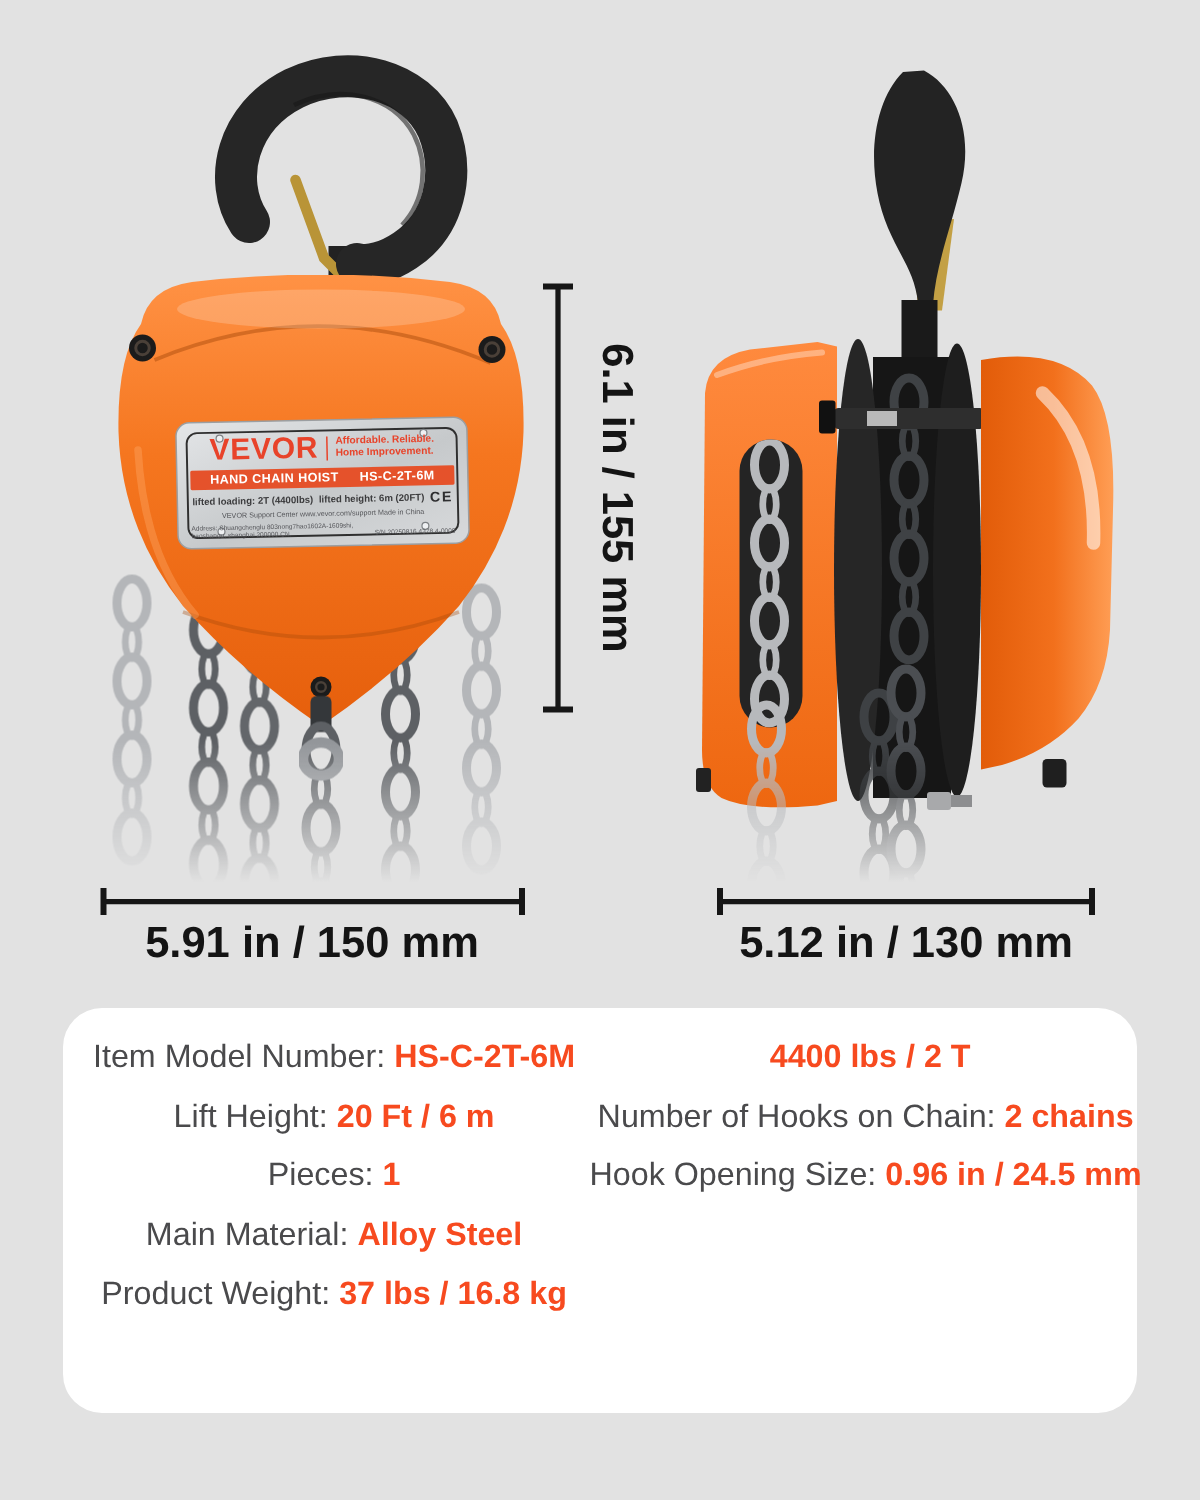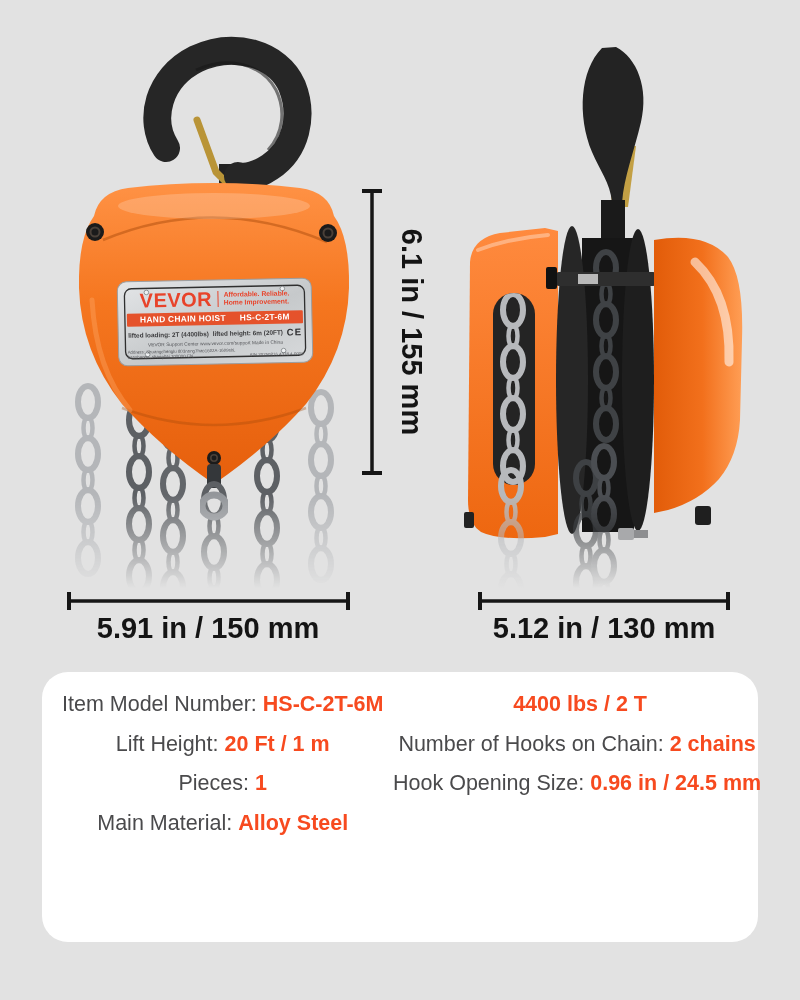--- a/index.html
+++ b/index.html
@@ -231,30 +231,34 @@
 </div>
 
 <div class="spec-card">
   <div class="spec-col left">
     <div class="spec-row">
       <span class="spec-label">Item Model Number:</span>
       <span class="spec-value">HS-C-2T-6M</span>
     </div>
     <div class="spec-row">
       <span class="spec-label">Lift Height:</span>
-      <span class="spec-value">20 Ft / 1 m</span>
+      <span class="spec-value">20 Ft / 6 m</span>
     </div>
     <div class="spec-row">
       <span class="spec-label">Pieces:</span>
       <span class="spec-value">1</span>
     </div>
     <div class="spec-row">
       <span class="spec-label">Main Material:</span>
       <span class="spec-value">Alloy Steel</span>
     </div>
+    <div class="spec-row">
+      <span class="spec-label">Product Weight:</span>
+      <span class="spec-value">37 lbs / 16.8 kg</span>
+    </div>
   </div>
   <div class="spec-col right">
     <div class="spec-row">
       <span class="spec-value">4400 lbs / 2 T</span>
     </div>
     <div class="spec-row">
       <span class="spec-label">Number of Hooks on Chain:</span>
       <span class="spec-value">2 chains</span>
     </div>
     <div class="spec-row">

